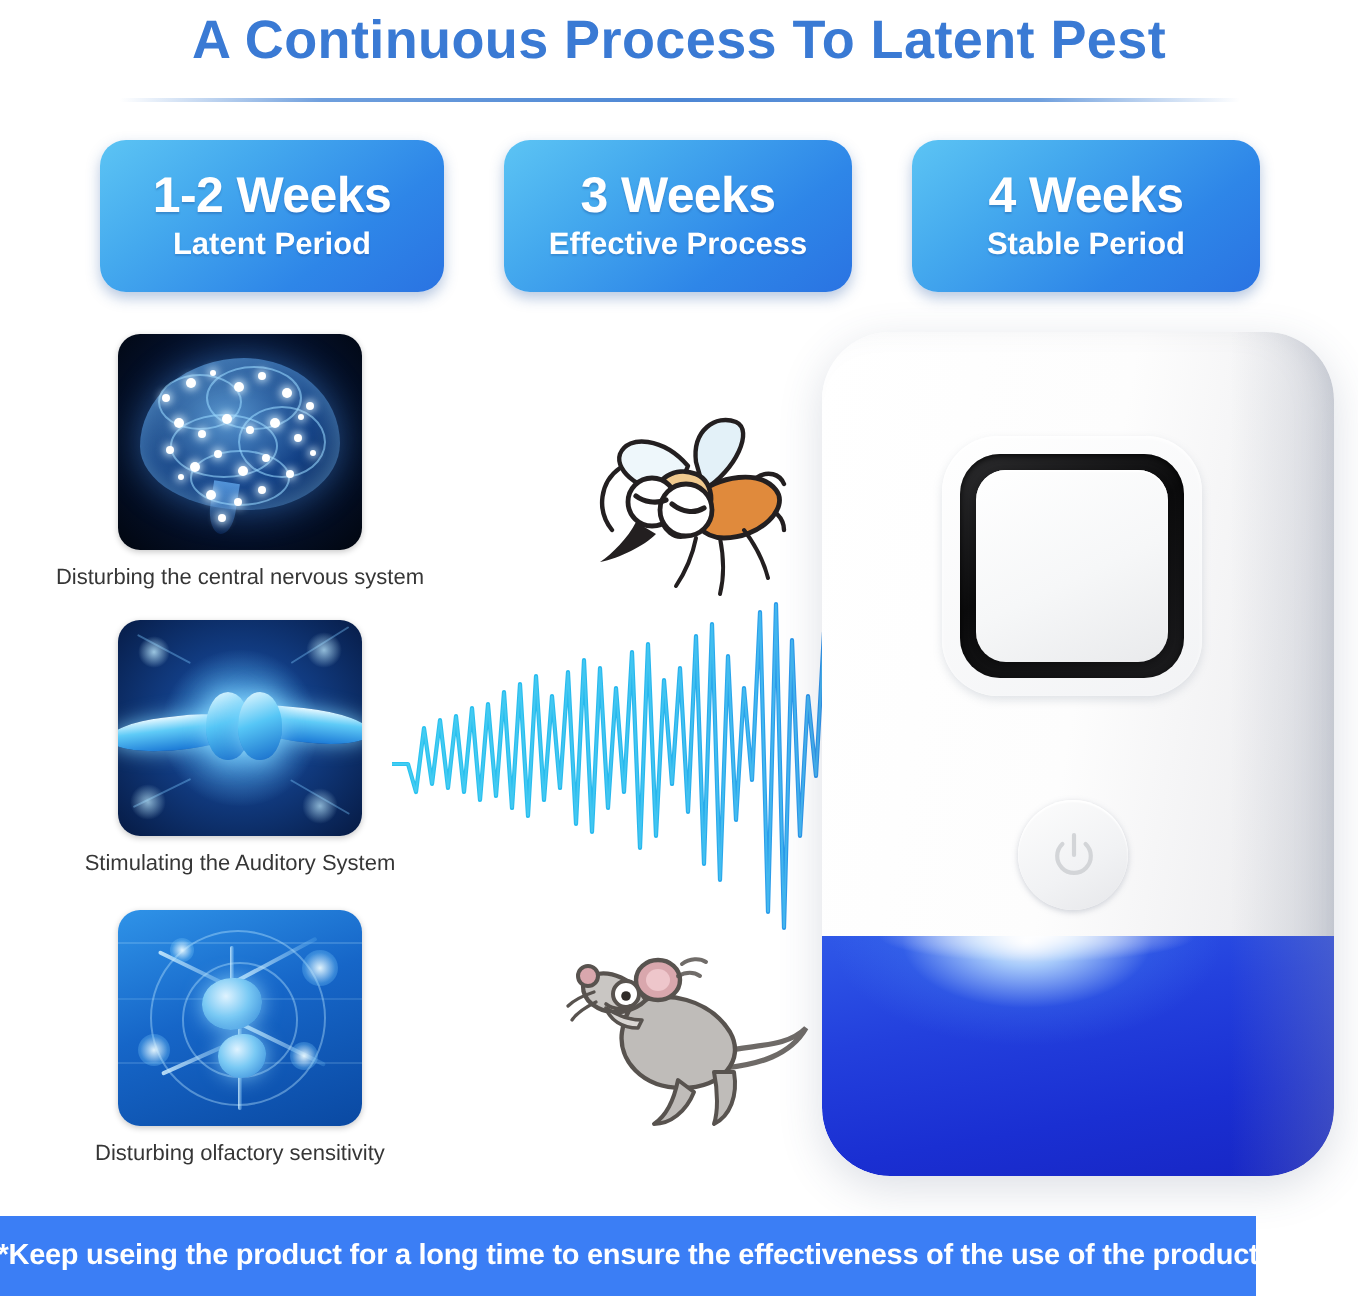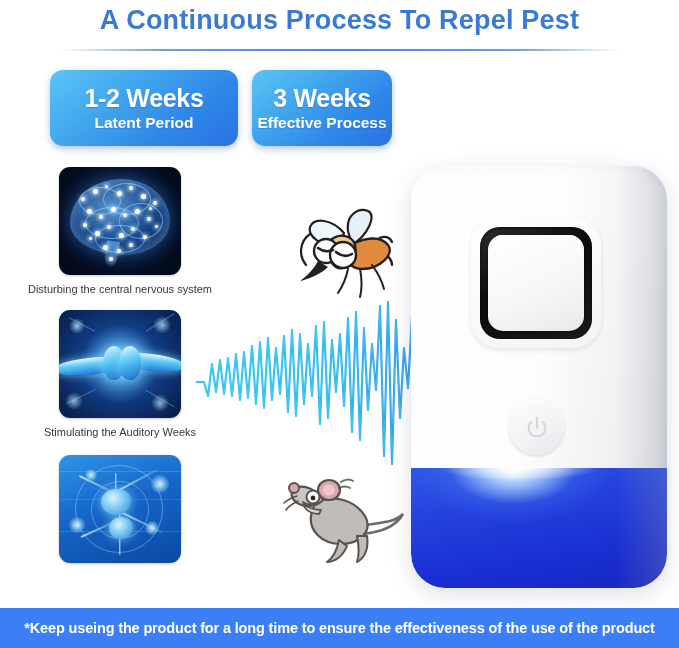--- a/index.html
+++ b/index.html
@@ -28,22 +28,22 @@
     position:absolute;top:70px;height:76px;border-radius:13px;
     background:linear-gradient(142deg,#5cc4f4 0%,#44a9ee 32%,#2e86e8 70%,#2a73e2 100%);
     box-shadow:0 3px 7px rgba(40,90,165,.34);
     display:flex;flex-direction:column;align-items:center;justify-content:center;
     color:#fff;overflow:hidden;
   }
   .badge .wk{font-size:25px;font-weight:bold;line-height:28px;letter-spacing:-.3px;
     text-shadow:0 1px 1px rgba(20,60,130,.30);white-space:nowrap;}
   .badge .pd{font-size:15.5px;font-weight:bold;line-height:20px;margin-top:1px;
     white-space:nowrap;text-shadow:0 1px 1px rgba(20,60,130,.22);}
-  #badge-0{left:50px;width:188px;}
-  #badge-1{left:252px;width:140px;}
+  #badge-0{left:50px;width:172px;}
+  #badge-1{left:252px;width:174px;}
   #badge-2{left:456px;width:174px;}
 
   
   .feature{position:absolute;left:12px;width:216px;}
   #feature-0{top:167px;}
   #feature-1{top:310px;}
   #feature-2{top:455px;}
   .thumb{
     position:relative;margin:0 auto;width:122px;height:108px;border-radius:11px;
     overflow:hidden;box-shadow:0 1px 3px rgba(0,0,0,.22);
@@ -143,43 +143,47 @@
     background:linear-gradient(150deg,#fdfdfd,#f1f2f4 60%,#e6e7ea);
     box-shadow:0 1px 3px rgba(120,130,150,.35),inset 0 1px 1px #fff;
     display:flex;align-items:center;justify-content:center;
   }
   
   #dev-shade{position:absolute;right:0;top:0;width:52px;height:422px;border-radius:0 34px 34px 0;
     background:linear-gradient(270deg,rgba(150,158,175,.28),rgba(150,158,175,0));pointer-events:none;}
 
   
   #banner{
-    position:absolute;left:0;bottom:0;width:679px;height:40px;background:#3b7ef5;
+    position:absolute;left:0;bottom:0;width:628px;height:40px;background:#3b7ef5;
     display:flex;align-items:center;justify-content:center;
   }
   #banner-text{
     color:#ffffff;font-size:14.5px;font-weight:bold;letter-spacing:-.15px;
     white-space:nowrap;
   }
 </style>
 </head>
 <body>
 
 <div id="page">
 
-  <div id="title">A Continuous Process To Repel Pest</div>
+  <div id="title">A Continuous Process To Latent Pest</div>
   <div id="title-rule"></div>
 
   <div class="badge" id="badge-0">
     <div class="wk">1-2 Weeks</div>
     <div class="pd">Latent Period</div>
   </div>
   <div class="badge" id="badge-1">
     <div class="wk">3 Weeks</div>
     <div class="pd">Effective Process</div>
+  </div>
+  <div class="badge" id="badge-2">
+    <div class="wk">4 Weeks</div>
+    <div class="pd">Stable Period</div>
   </div>
 
   <div class="feature" id="feature-0">
     <div class="thumb thumb-brain">
       <div class="brain-body"></div>
       <div class="brain-stem"></div>
       <div class="fold" style="left:20px;top:20px;width:40px;height:26px;"></div>
       <div class="fold" style="left:44px;top:16px;width:46px;height:30px;"></div>
       <div class="fold" style="left:26px;top:40px;width:52px;height:30px;"></div>
       <div class="fold" style="left:60px;top:36px;width:42px;height:34px;"></div>
@@ -223,21 +227,21 @@
       <div class="ncell" style="left:10px;top:8px;width:16px;height:16px;border-radius:50%;background:radial-gradient(circle,rgba(190,235,255,.8),rgba(60,150,230,0) 70%);"></div>
       <div class="ncell" style="left:94px;top:6px;width:18px;height:18px;border-radius:50%;background:radial-gradient(circle,rgba(190,235,255,.75),rgba(60,150,230,0) 70%);"></div>
       <div class="ncell" style="left:6px;top:82px;width:18px;height:18px;border-radius:50%;background:radial-gradient(circle,rgba(190,235,255,.7),rgba(60,150,230,0) 70%);"></div>
       <div class="ncell" style="left:92px;top:84px;width:18px;height:18px;border-radius:50%;background:radial-gradient(circle,rgba(190,235,255,.7),rgba(60,150,230,0) 70%);"></div>
       <div class="syn-glow"></div>
       <div class="syn-arm syn-l"></div>
       <div class="syn-arm syn-r"></div>
       <div class="syn-knob" style="left:44px;top:36px;"></div>
       <div class="syn-knob" style="left:60px;top:36px;"></div>
     </div>
-    <div class="fcap">Stimulating the Auditory Weeks</div>
+    <div class="fcap">Stimulating the Auditory System</div>
   </div>
 
   <div class="feature" id="feature-2">
     <div class="thumb thumb-neu">
       <div class="nline" style="left:0;top:16px;width:122px;height:1px;opacity:.35;"></div>
       <div class="nline" style="left:0;top:44px;width:122px;height:1px;opacity:.25;"></div>
       <div class="nline" style="left:0;top:76px;width:122px;height:1px;opacity:.30;"></div>
       <div class="nring" style="left:16px;top:10px;width:86px;height:86px;"></div>
       <div class="nring" style="left:32px;top:26px;width:56px;height:56px;"></div>
       <div class="naxon" style="left:18px;top:30px;width:46px;height:2px;transform:rotate(26deg);"></div>
@@ -246,20 +250,21 @@
       <div class="naxon" style="left:58px;top:66px;width:48px;height:2px;transform:rotate(26deg);"></div>
       <div class="naxon" style="left:56px;top:18px;width:2px;height:40px;"></div>
       <div class="naxon" style="left:60px;top:56px;width:2px;height:44px;"></div>
       <div class="nsoma" style="left:42px;top:34px;width:30px;height:26px;"></div>
       <div class="nsoma" style="left:50px;top:62px;width:24px;height:22px;"></div>
       <div class="ncell" style="left:10px;top:62px;width:16px;height:16px;"></div>
       <div class="ncell" style="left:92px;top:20px;width:18px;height:18px;"></div>
       <div class="ncell" style="left:86px;top:66px;width:14px;height:14px;"></div>
       <div class="ncell" style="left:26px;top:14px;width:12px;height:12px;"></div>
     </div>
+    <div class="fcap">Disturbing olfactory sensitivity</div>
   </div>
 
   <svg id="wave" viewBox="0 0 240 170">
     <defs>
       <linearGradient id="wg" x1="0" y1="0" x2="1" y2="0">
         <stop offset="0" stop-color="#2bc4f0"></stop>
         <stop offset="0.55" stop-color="#27b6ee"></stop>
         <stop offset="1" stop-color="#2f86e8"></stop>
       </linearGradient>
     </defs>

